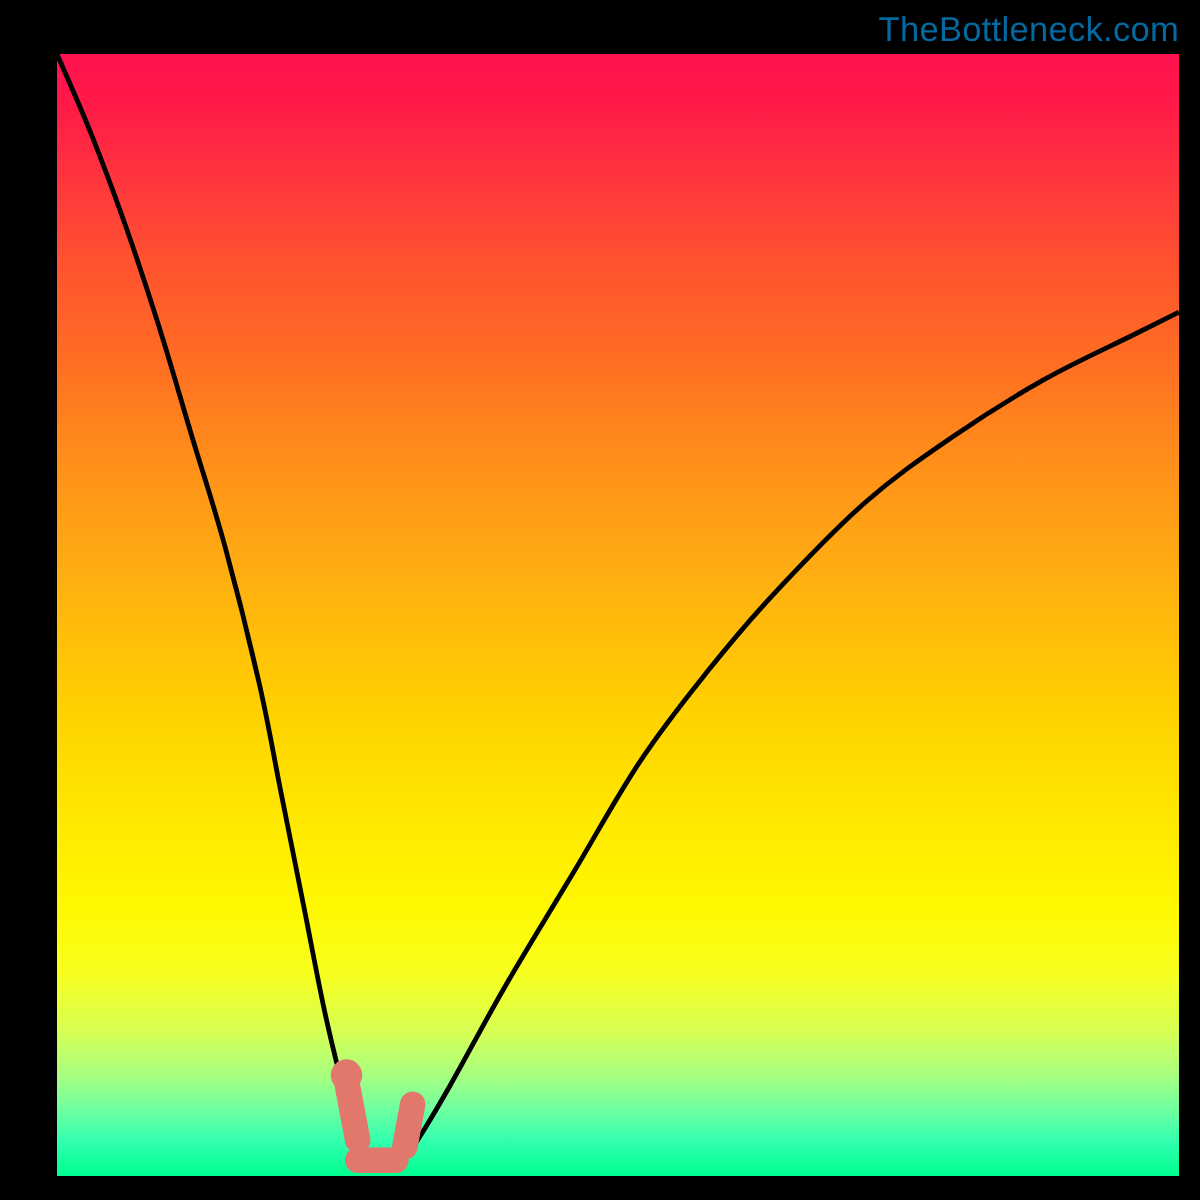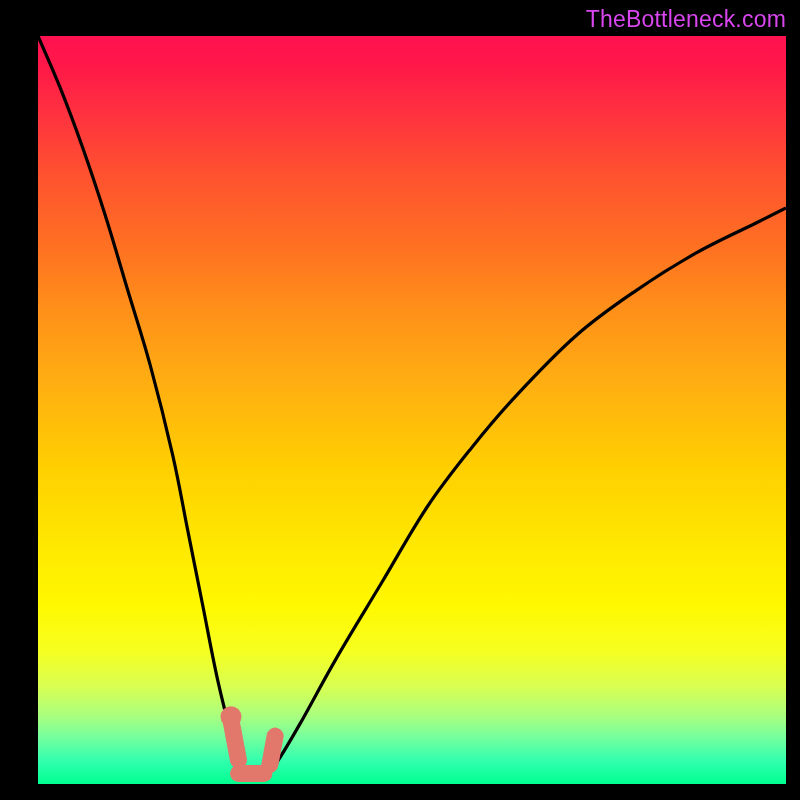--- a/index.html
+++ b/index.html
@@ -33,21 +33,21 @@
       #a8ff80 91%,
       #70ffa0 94%,
       #30ffae 97%,
       #00ff90 100%
     );
   }
   .watermark {
     position: absolute;
     top: 6px;
     right: 14px;
-    color: #d946ef;
+    color: #0369a1;
     font-size: 23px;
     font-weight: 400;
     letter-spacing: 0.2px;
   }
   svg.curve {
     position: absolute;
     left: 0; top: 0;
     width: 748px; height: 748px;
   }
   .marker-dot {

